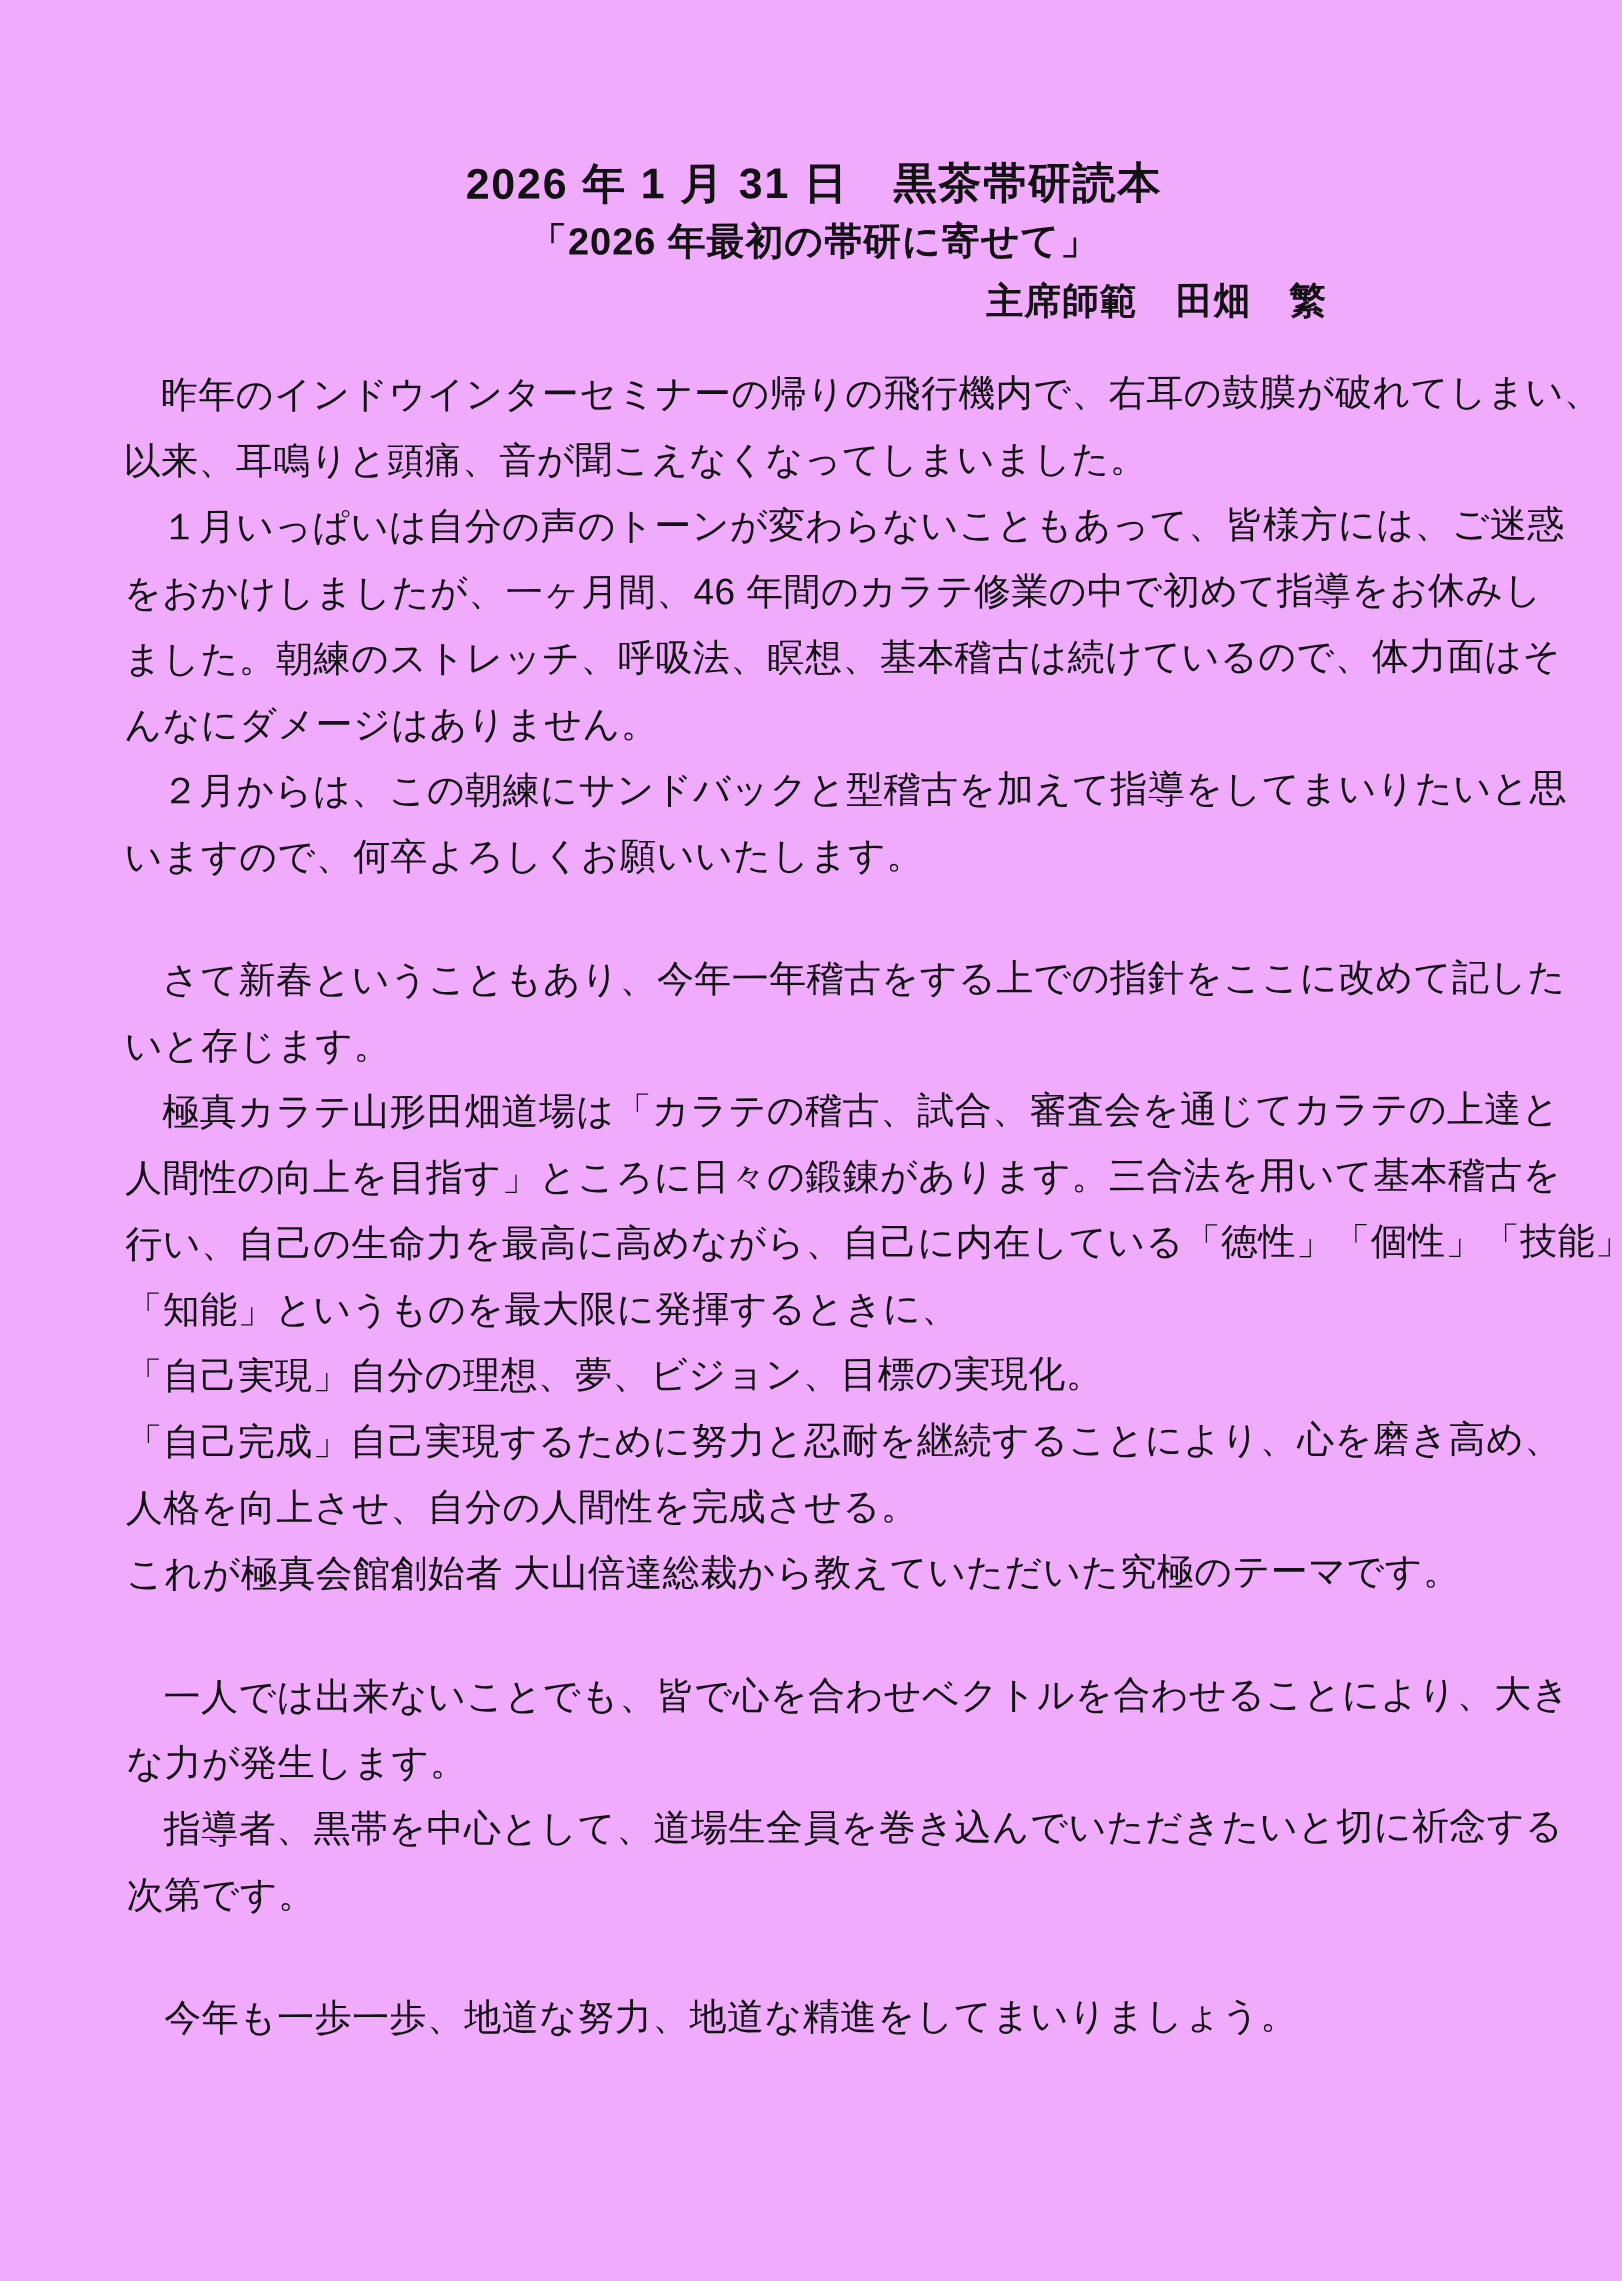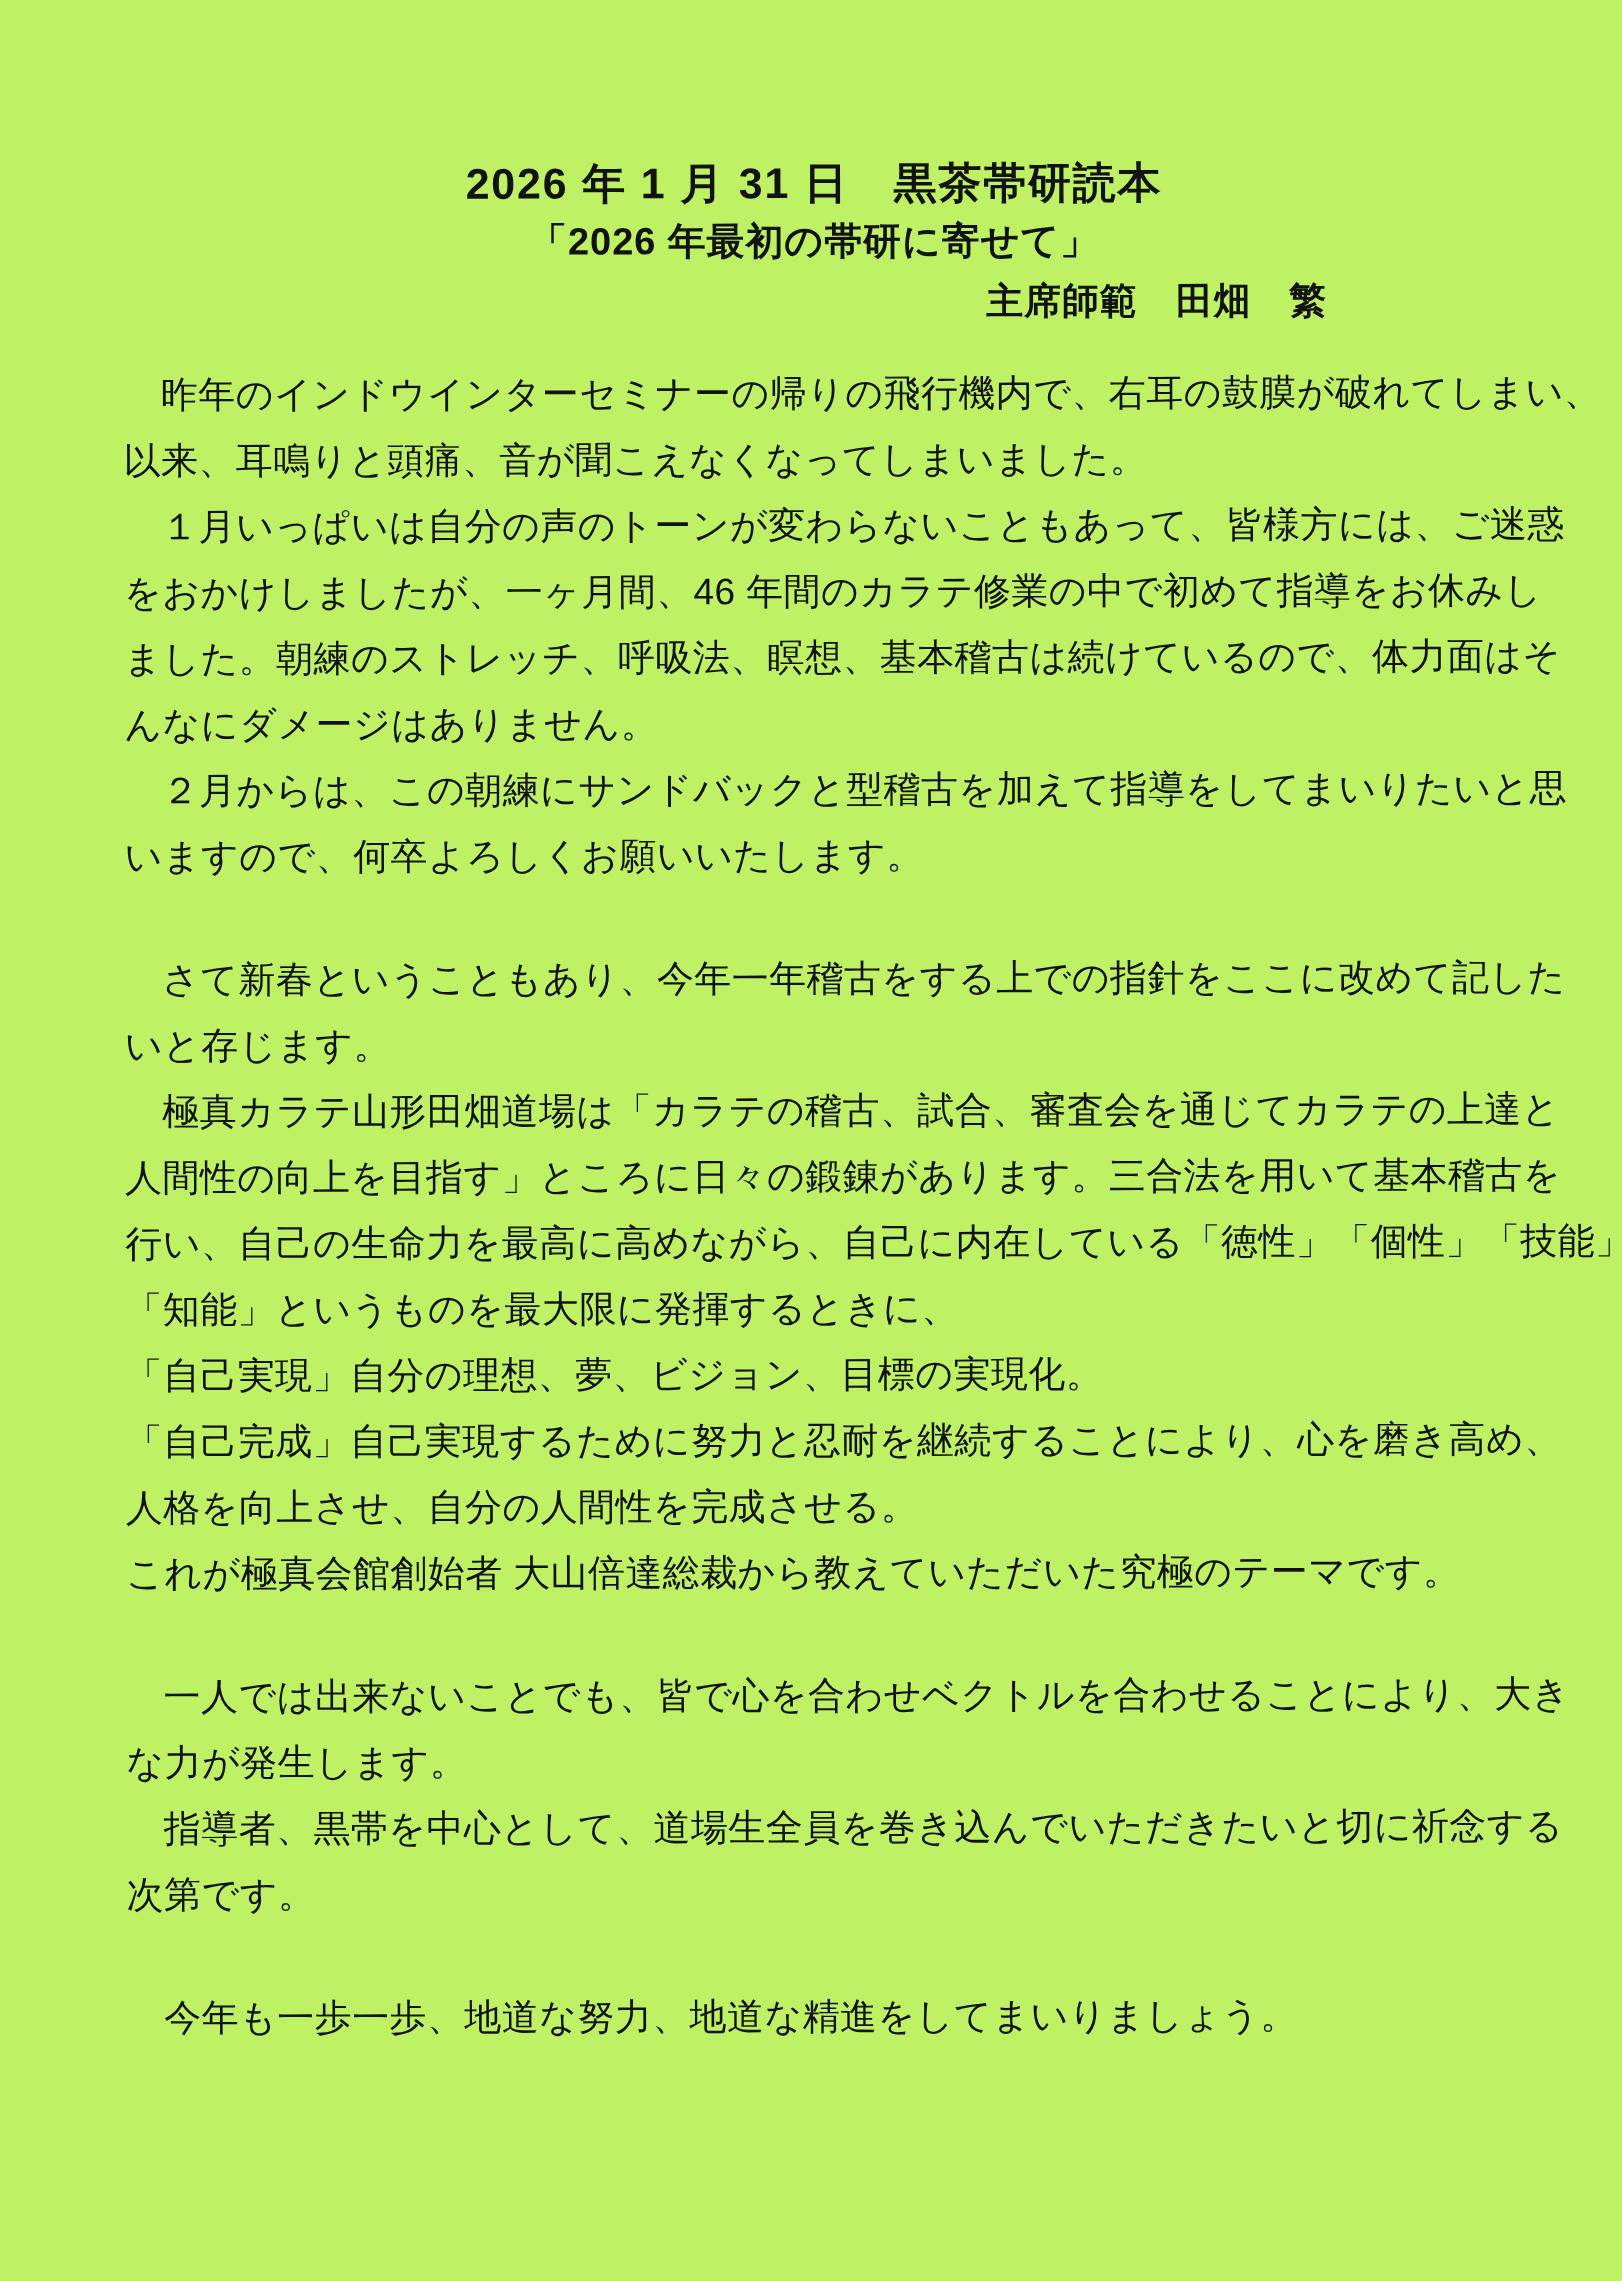--- a/index.html
+++ b/index.html
@@ -5,21 +5,21 @@
   html, body {
     margin: 0;
     padding: 0;
     background: #e8e8e8;
   }
   .page {
     position: relative;
     width: 1623px;
     height: 2281px;
     margin: 0 auto;
-    background: #bef264;
+    background: #f0abfc;
     color: #121212;
     font-family: "Liberation Sans", "DejaVu Sans", sans-serif;
     overflow: hidden;
   }
   .page-inner {
     position: absolute;
     top: 0; left: 0; right: 0; bottom: 0;
     padding: 153px 116px 0 125px;
     transform: rotate(-0.12deg);
     box-sizing: border-box;

